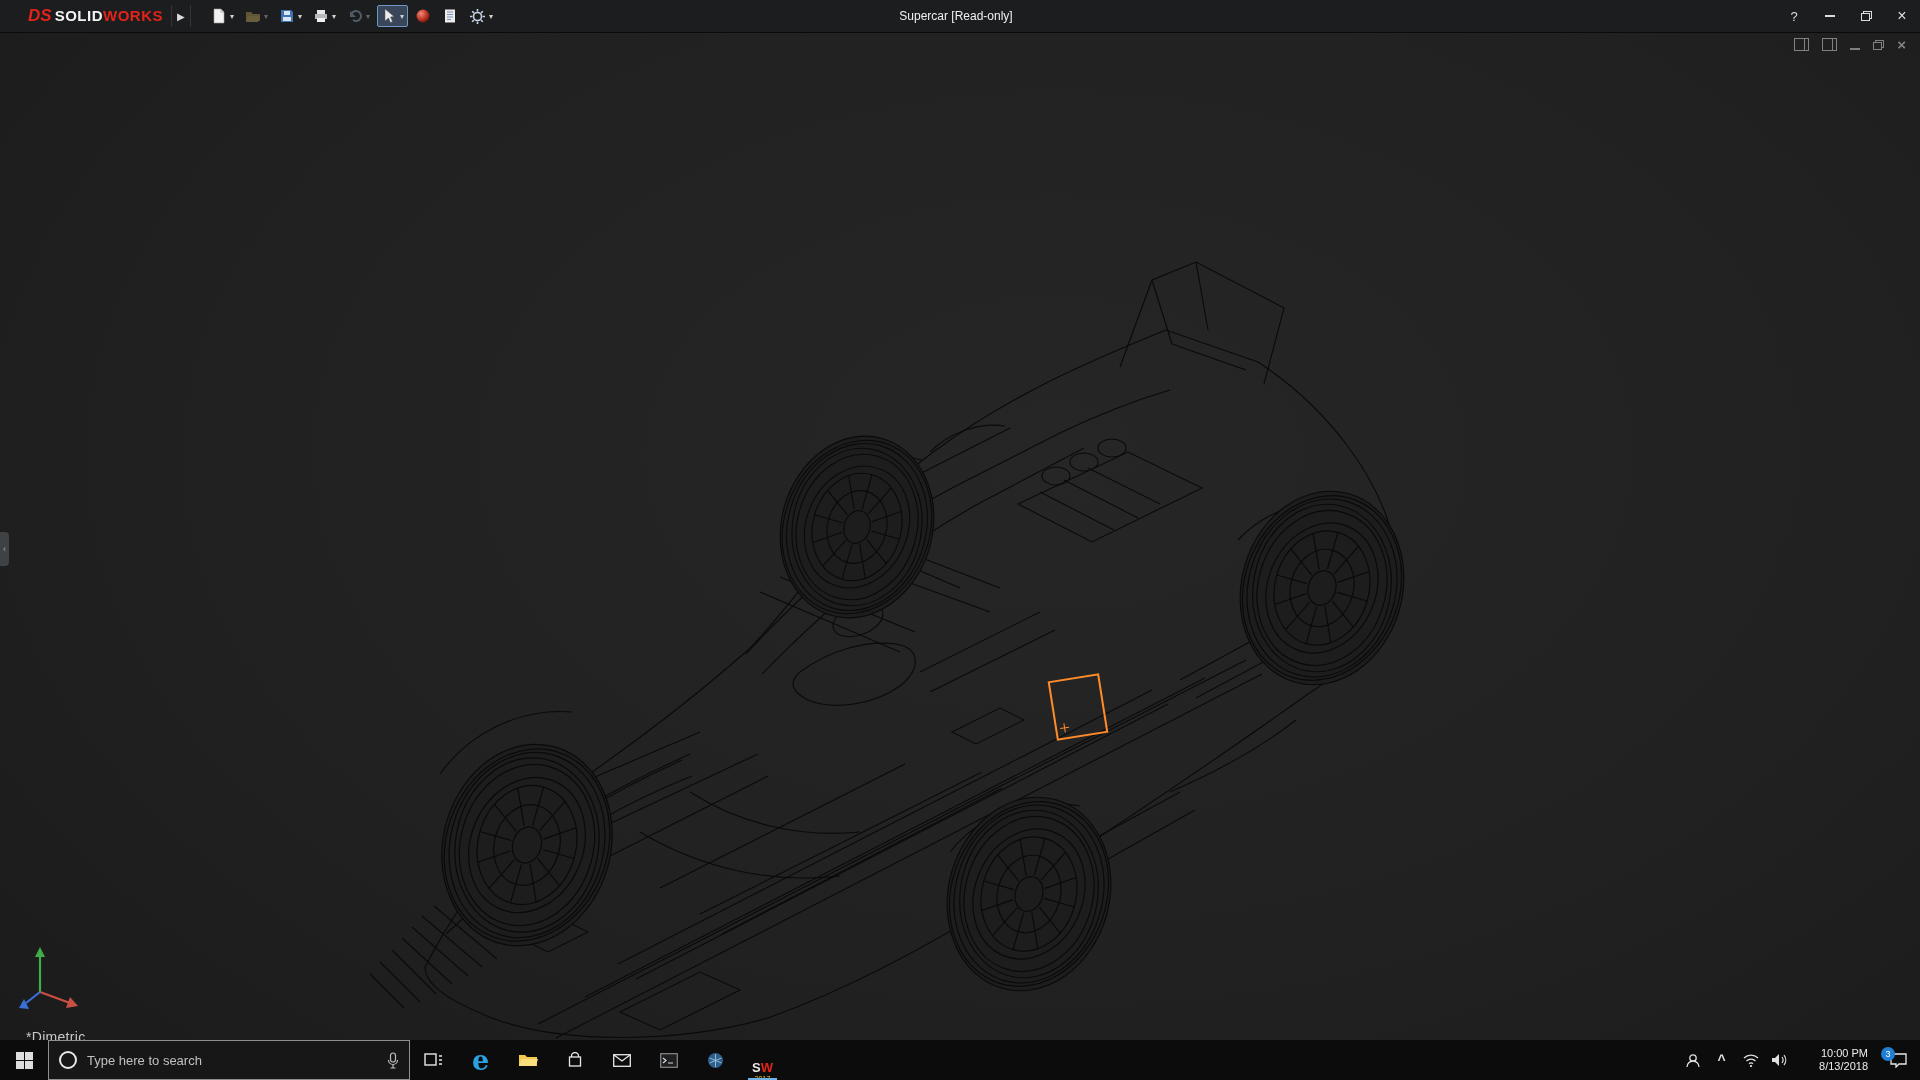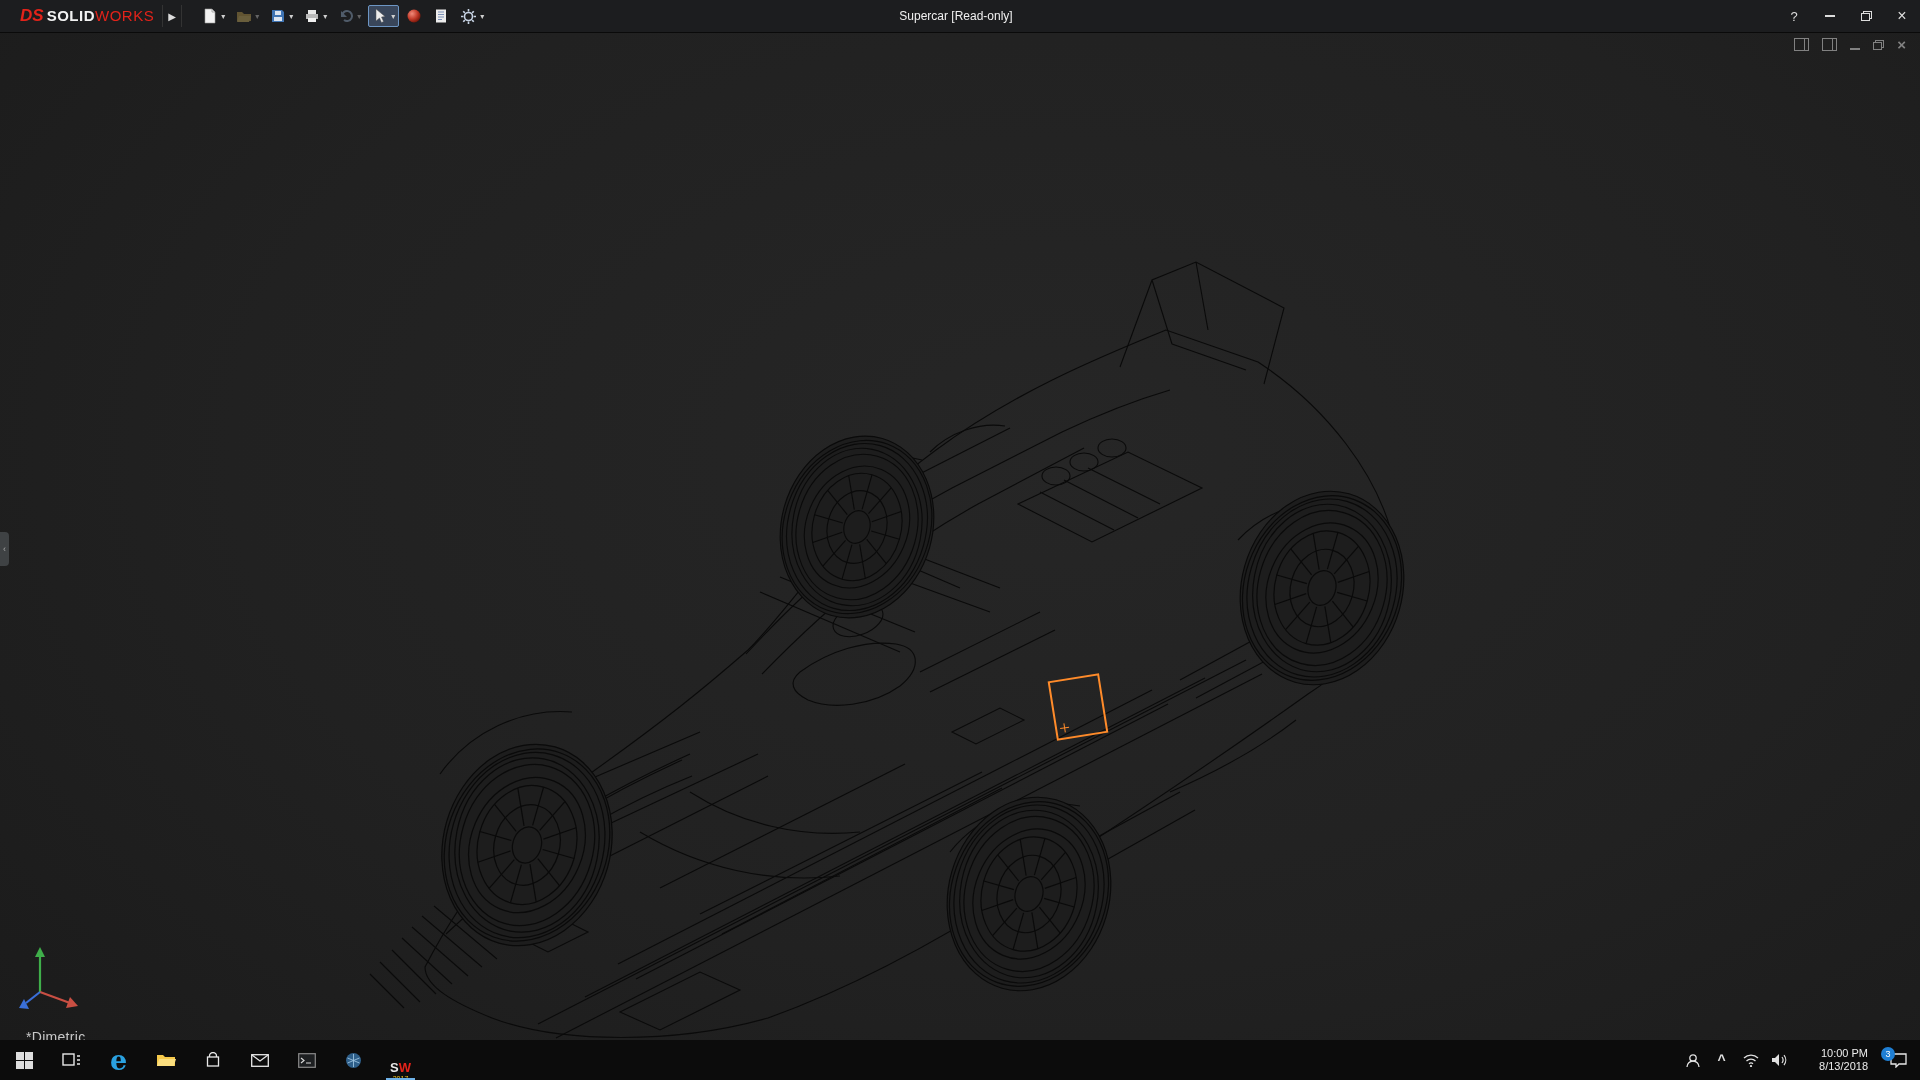--- a/index.html
+++ b/index.html
@@ -1,24 +1,24 @@
 <!DOCTYPE html>
 <html><head>
 <meta charset="utf-8">
 <style>
   html,body{margin:0;padding:0;background:#000;}
   body{width:1920px;height:1080px;overflow:hidden;font-family:"Liberation Sans",sans-serif;}
   .app{position:relative;width:1920px;height:1080px;background:#101010;}
 
   
   .titlebar{position:absolute;top:0;left:0;width:100%;height:32px;background:#1c1d1f;display:flex;align-items:center;z-index:30;border-bottom:1px solid #0a0a0a;}
-  .brand{display:flex;align-items:baseline;padding:0 8px 0 20px;}
+  .brand{display:flex;align-items:baseline;padding:0 8px 0 28px;}
   .ds-mark{color:#e2231a;font-weight:bold;font-style:italic;font-size:17px;margin-right:3px;}
   .brand-solid{color:#f2f2f2;font-weight:bold;font-size:15px;letter-spacing:.5px;}
-  .brand-works{color:#e2231a;font-weight:normal;font-size:15px;letter-spacing:.5px;}
+  .brand-works{color:#e2231a;font-weight:bold;font-size:15px;letter-spacing:.5px;}
   .flyout{width:18px;height:22px;display:flex;align-items:center;justify-content:center;color:#dcdcdc;font-size:10px;border-left:1px solid #333;border-right:1px solid #333;margin-right:16px;}
   .toolbar{display:flex;align-items:center;gap:3px;}
   .tb-group{display:flex;align-items:center;padding:2px 3px;border-radius:2px;background:transparent;border:1px solid transparent;}
   .tb-group.active{background:#39465a;border:1px solid #6d96c4;}
   .tb-group.disabled{opacity:.4;}
   .caret{font-size:8px;color:#cfcfcf;margin-left:3px;}
   .title-center{position:absolute;left:0;right:8px;top:0;height:32px;line-height:32px;text-align:center;color:#f0f0f0;font-size:12px;pointer-events:none;}
   .win-controls{margin-left:auto;display:flex;align-items:center;height:100%;z-index:2;}
   .win-btn{width:36px;height:100%;display:flex;align-items:center;justify-content:center;color:#dcdcdc;font-size:13px;}
   .min-dash{display:inline-block;width:10px;border-bottom:2px solid #dcdcdc;}
@@ -281,20 +281,28 @@
   <footer class="taskbar">
     <div class="tb-start">
       <span class="winlogo">
           <i></i>
           <i></i>
           <i></i>
           <i></i>
         </span>
     </div>
 
+    <div class="searchbox">
+      <span class="search-ring"></span>
+      <span class="search-text">Type here to search</span>
+      <svg width="12" height="17">
+          <rect x="3.5" y="1" width="5" height="9" rx="2.5" fill="none" stroke="#bdbdbd" stroke-width="1.2"></rect>
+          <path d="M1.5 8a4.5 4.5 0 0 0 9 0M6 12.5V16M3.5 16h5" fill="none" stroke="#bdbdbd" stroke-width="1.2"></path>
+        </svg>
+    </div>
 
     <div class="task-ic">
       <svg width="19" height="16">
           <rect x="1" y="2" width="11" height="11" fill="none" stroke="#e8e8e8" stroke-width="1.4"></rect>
           <path d="M15 4h3M15 8h3M15 12h3" stroke="#e8e8e8" stroke-width="1.4"></path>
         </svg>
     </div>
     <div class="task-ic">
       <span class="edge-e">e</span>
     </div>

